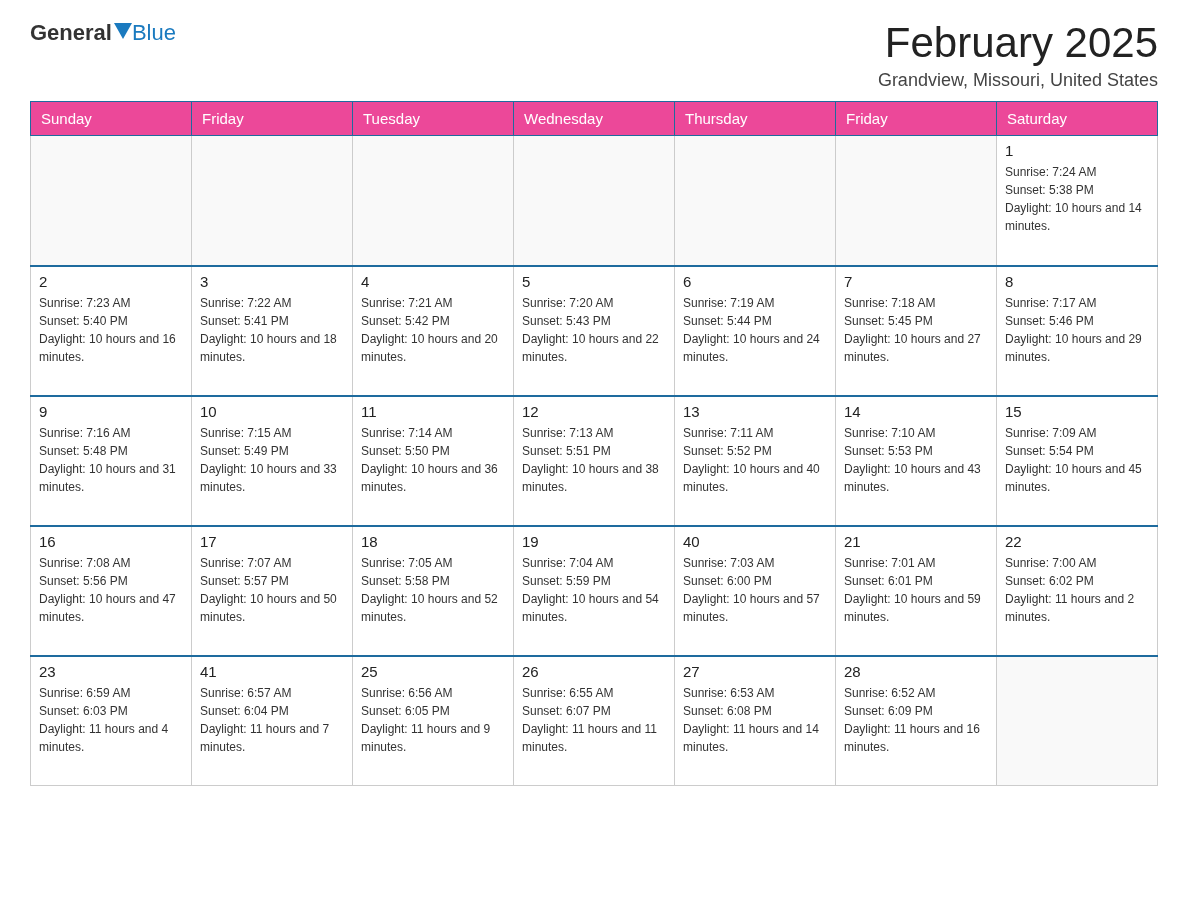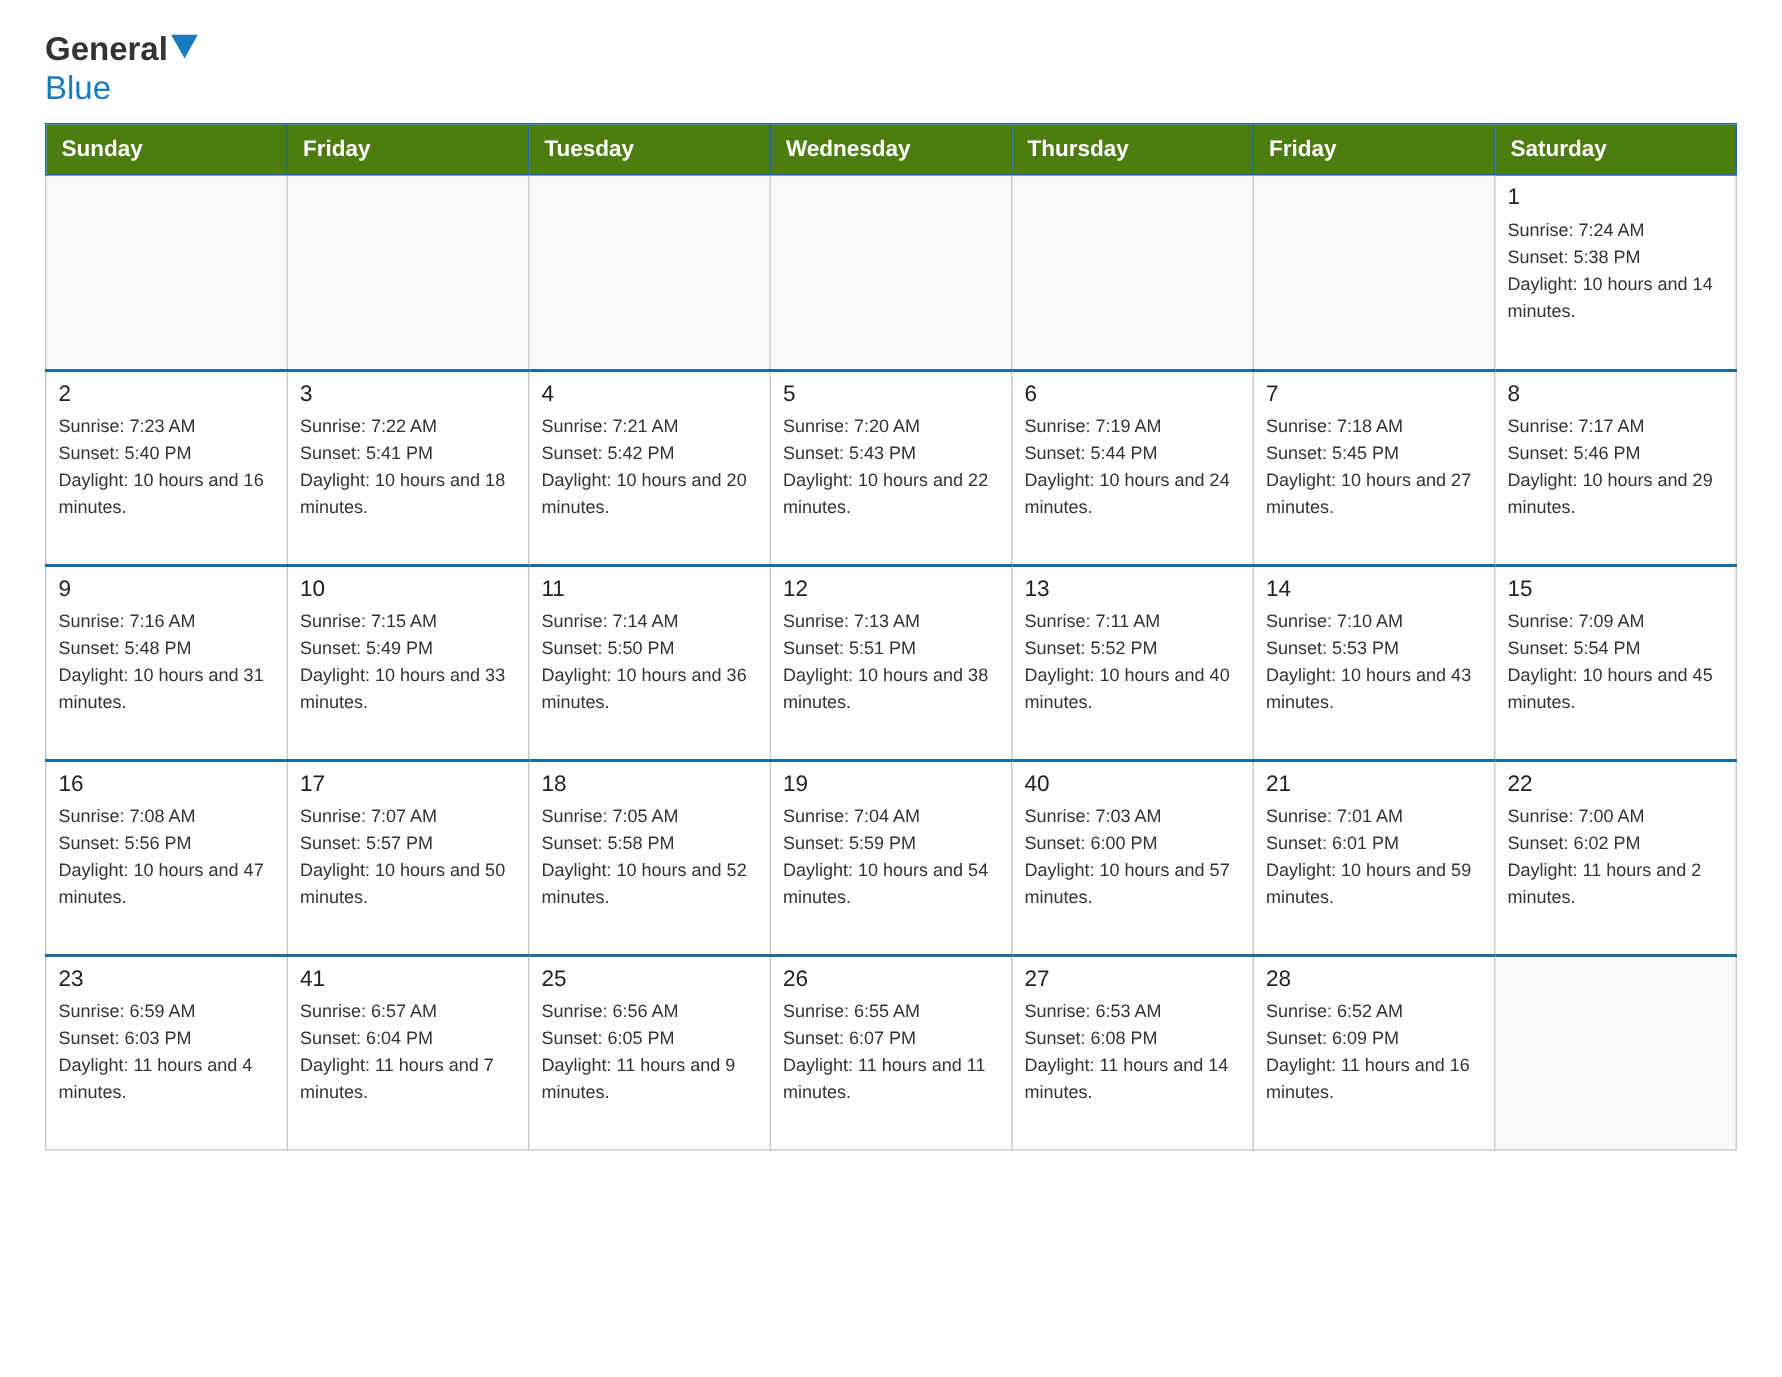--- a/index.html
+++ b/index.html
@@ -11,21 +11,20 @@
       min-height: 918px;
     }
     .header {
       display: flex;
       justify-content: space-between;
       align-items: flex-start;
       margin-bottom: 10px;
     }
     .logo {
       display: flex;
-      flex-direction: column;
       align-items: flex-start;
     }
     .logo-text-general {
       font-size: 22px;
       font-weight: bold;
       color: #333;
     }
     .logo-text-blue {
       font-size: 22px;
       font-weight: normal;
@@ -48,26 +47,26 @@
       font-size: 18px;
       color: #444;
       margin-top: 4px;
     }
     .calendar {
       width: 100%;
       border-collapse: collapse;
       margin-top: 10px;
     }
     .calendar th {
-      background-color: #4d7c0f;
+      background-color: #ec4899;
       color: #fff;
       padding: 8px 10px;
       text-align: left;
       font-size: 15px;
-      font-weight: bold;
+      font-weight: normal;
       border: 1px solid #1e6b9e;
     }
     .calendar td {
       border: 1px solid #ccc;
       vertical-align: top;
       padding: 6px 8px;
       width: 14.28%;
       min-height: 110px;
       height: 130px;
     }
@@ -99,20 +98,24 @@
       <span style="display:inline-block;margin-left:2px;vertical-align:middle;">
         <svg width="18" height="16" viewBox="0 0 18 16">
             <polygon points="0,0 18,0 9,16" fill="#1a7abf"></polygon>
           </svg>
       </span>
     </div>
     <div class="logo-row">
       <span class="logo-text-blue">Blue</span>
     </div>
   </div>
+  <div class="title-section">
+    <div class="month-title">February 2025</div>
+    <div class="location-title">Grandview, Missouri, United States</div>
+  </div>
 </div>
 
 <table class="calendar">
   <thead>
     <tr>
     <th>Sunday</th>
         <th>Friday</th>
         <th>Tuesday</th>
         <th>Wednesday</th>
         <th>Thursday</th>

